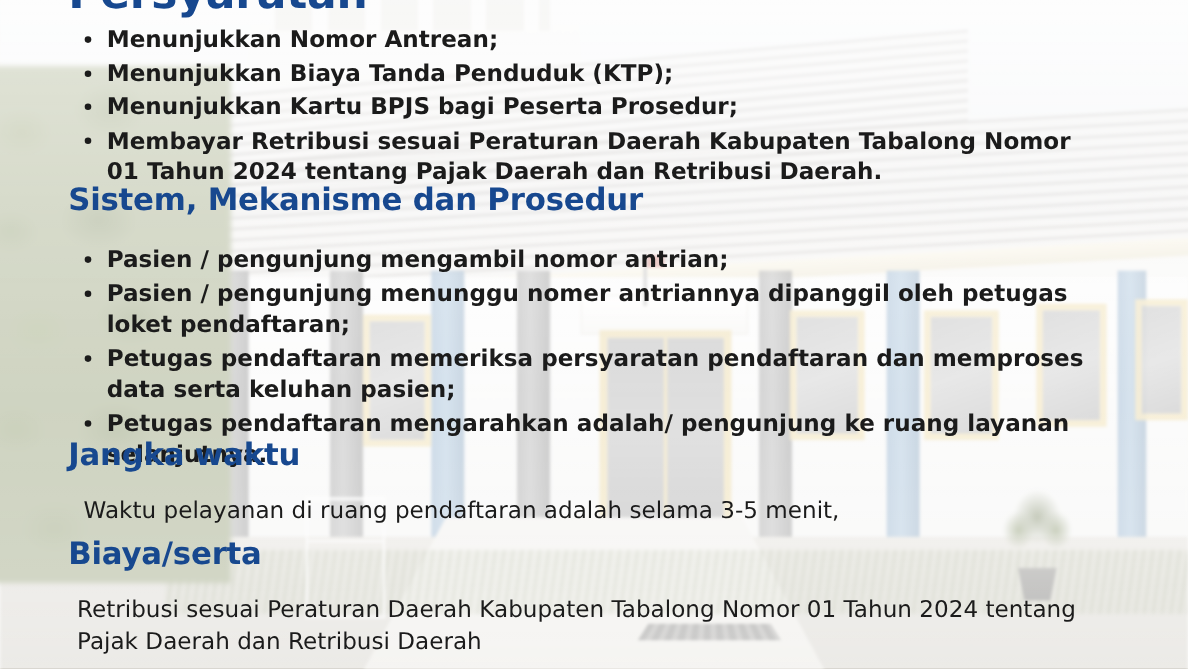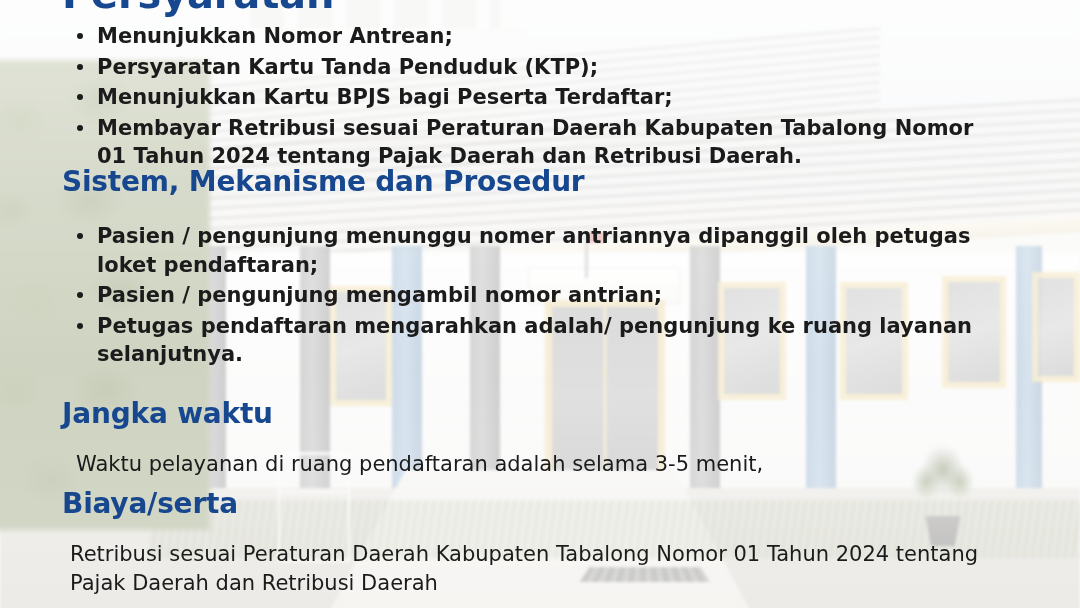--- a/index.html
+++ b/index.html
@@ -317,30 +317,31 @@
     </div>
     <div class="bg-wash"></div>
   </div>
 
   <div class="content">
 
     <div class="heading heading-clipped">Persyaratan</div>
 
     <ul class="bullets sec-persyaratan-list">
       <li>Menunjukkan Nomor Antrean;</li>
-      <li>Persyaratan Kartu Tanda Penduduk (KTP);</li>
-      <li>Menunjukkan Kartu BPJS bagi Peserta Terdaftar;</li>
+      <li>Menunjukkan Biaya Tanda Penduduk (KTP);</li>
+      <li>Menunjukkan Kartu BPJS bagi Peserta Prosedur;</li>
       <li>Membayar Retribusi sesuai Peraturan Daerah Kabupaten Tabalong Nomor 01 Tahun 2024 tentang Pajak Daerah dan Retribusi Daerah.</li>
     </ul>
 
     <div class="heading sec-sistem-head">Sistem, Mekanisme dan Prosedur</div>
 
     <ul class="bullets sec-sistem-list">
+      <li>Pasien / pengunjung mengambil nomor antrian;</li>
       <li>Pasien / pengunjung menunggu nomer antriannya dipanggil oleh petugas loket pendaftaran;</li>
-      <li>Pasien / pengunjung mengambil nomor antrian;</li>
+      <li>Petugas pendaftaran memeriksa persyaratan pendaftaran dan memproses data serta keluhan pasien;</li>
       <li>Petugas pendaftaran mengarahkan adalah/ pengunjung ke ruang layanan selanjutnya.</li>
     </ul>
 
     <div class="heading sec-jangka-head">Jangka waktu</div>
     <p class="para sec-jangka-para">Waktu pelayanan di ruang pendaftaran adalah selama 3-5 menit,</p>
 
     <div class="heading sec-biaya-head">Biaya/serta</div>
     <p class="para sec-biaya-para">Retribusi sesuai Peraturan Daerah Kabupaten Tabalong Nomor 01 Tahun 2024 tentang Pajak Daerah dan Retribusi Daerah</p>
 
   </div>

